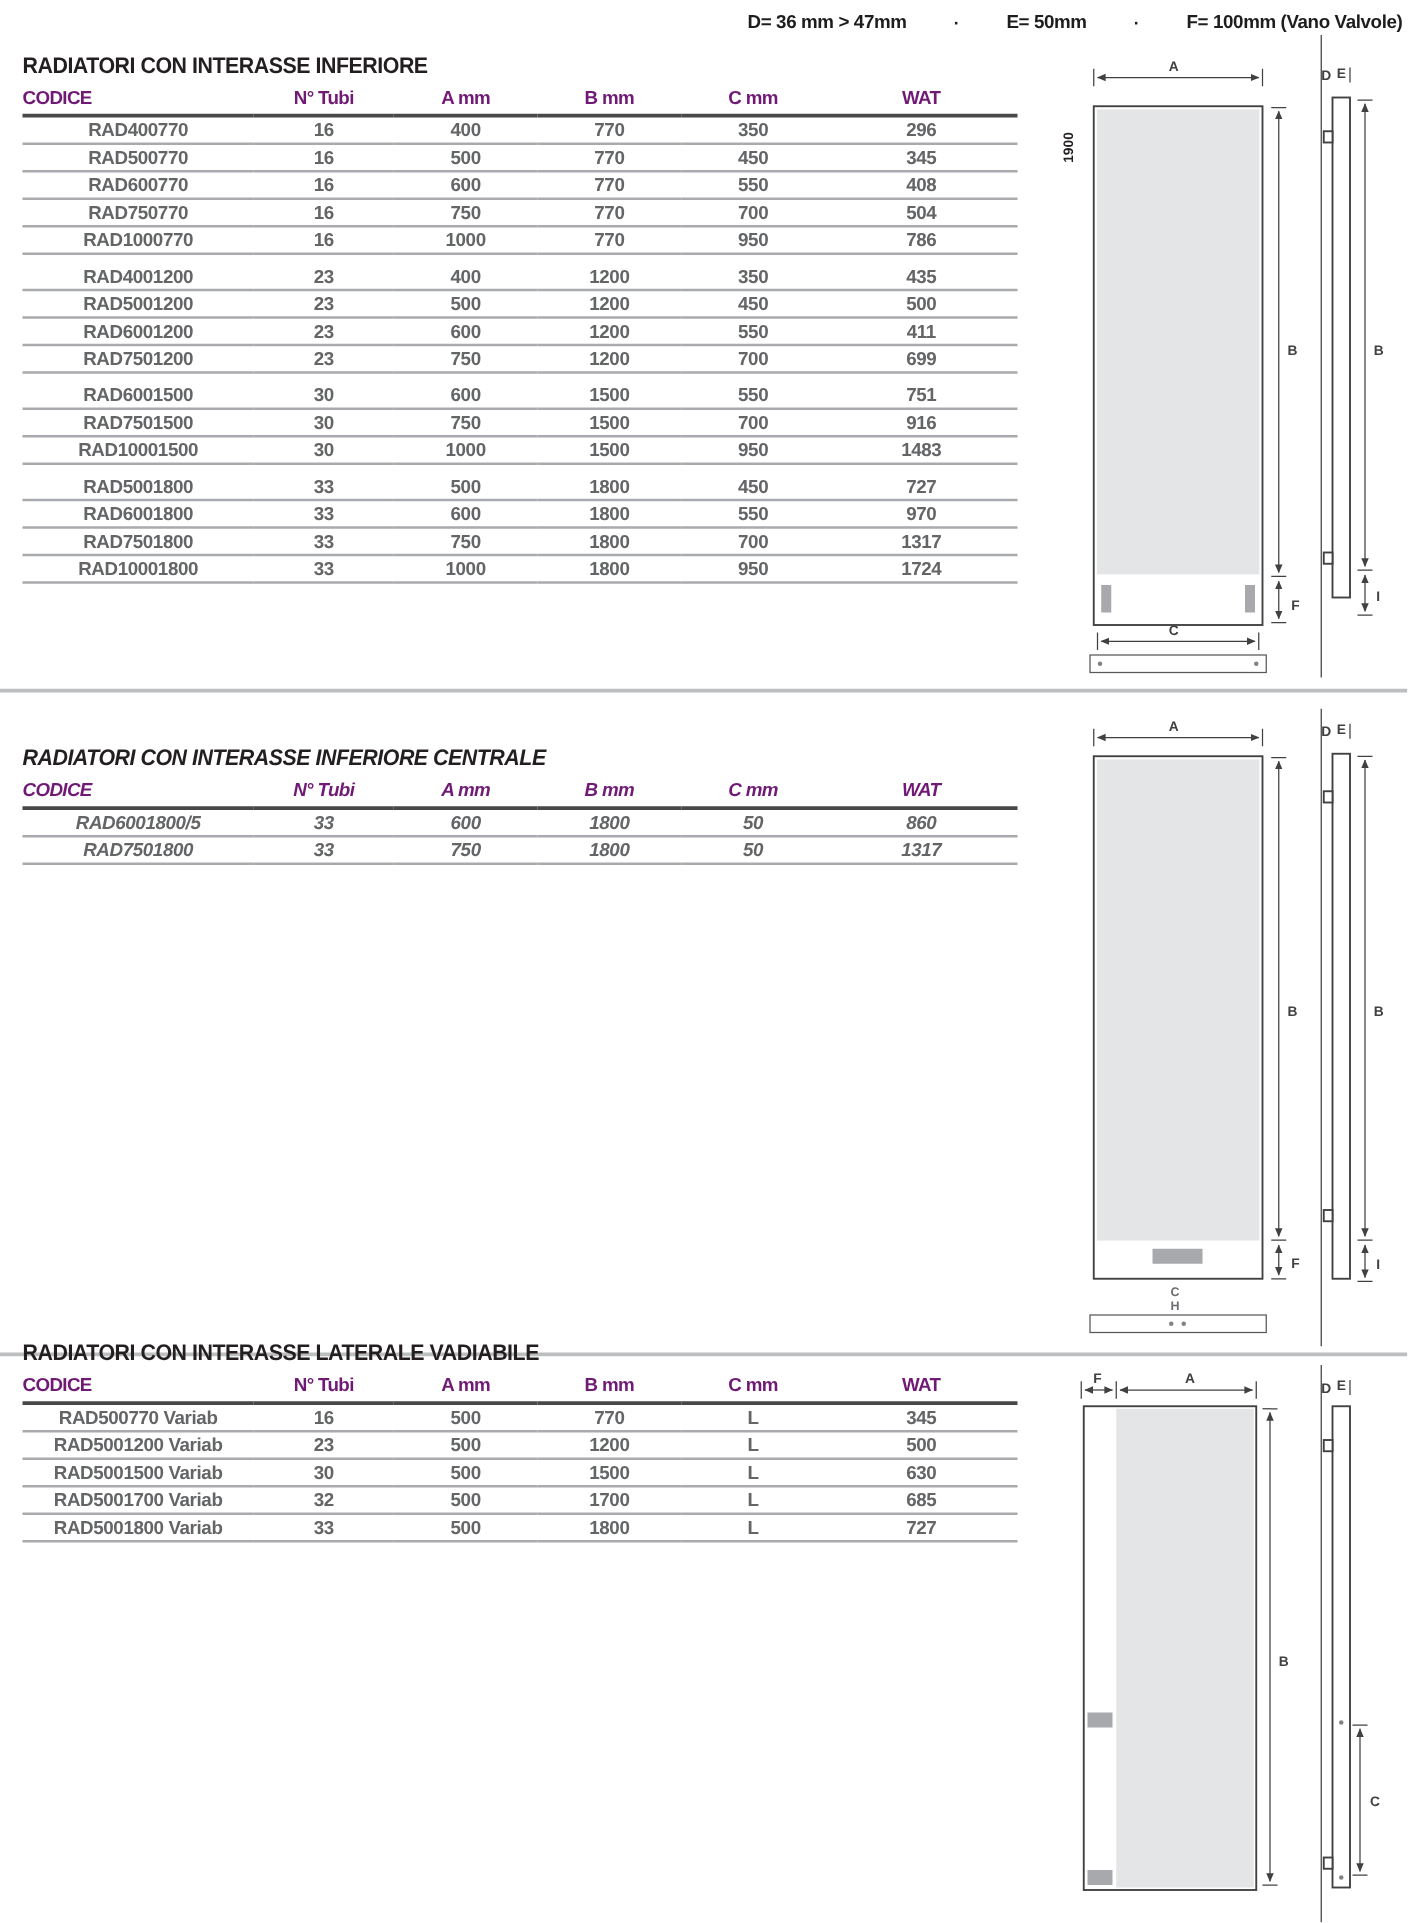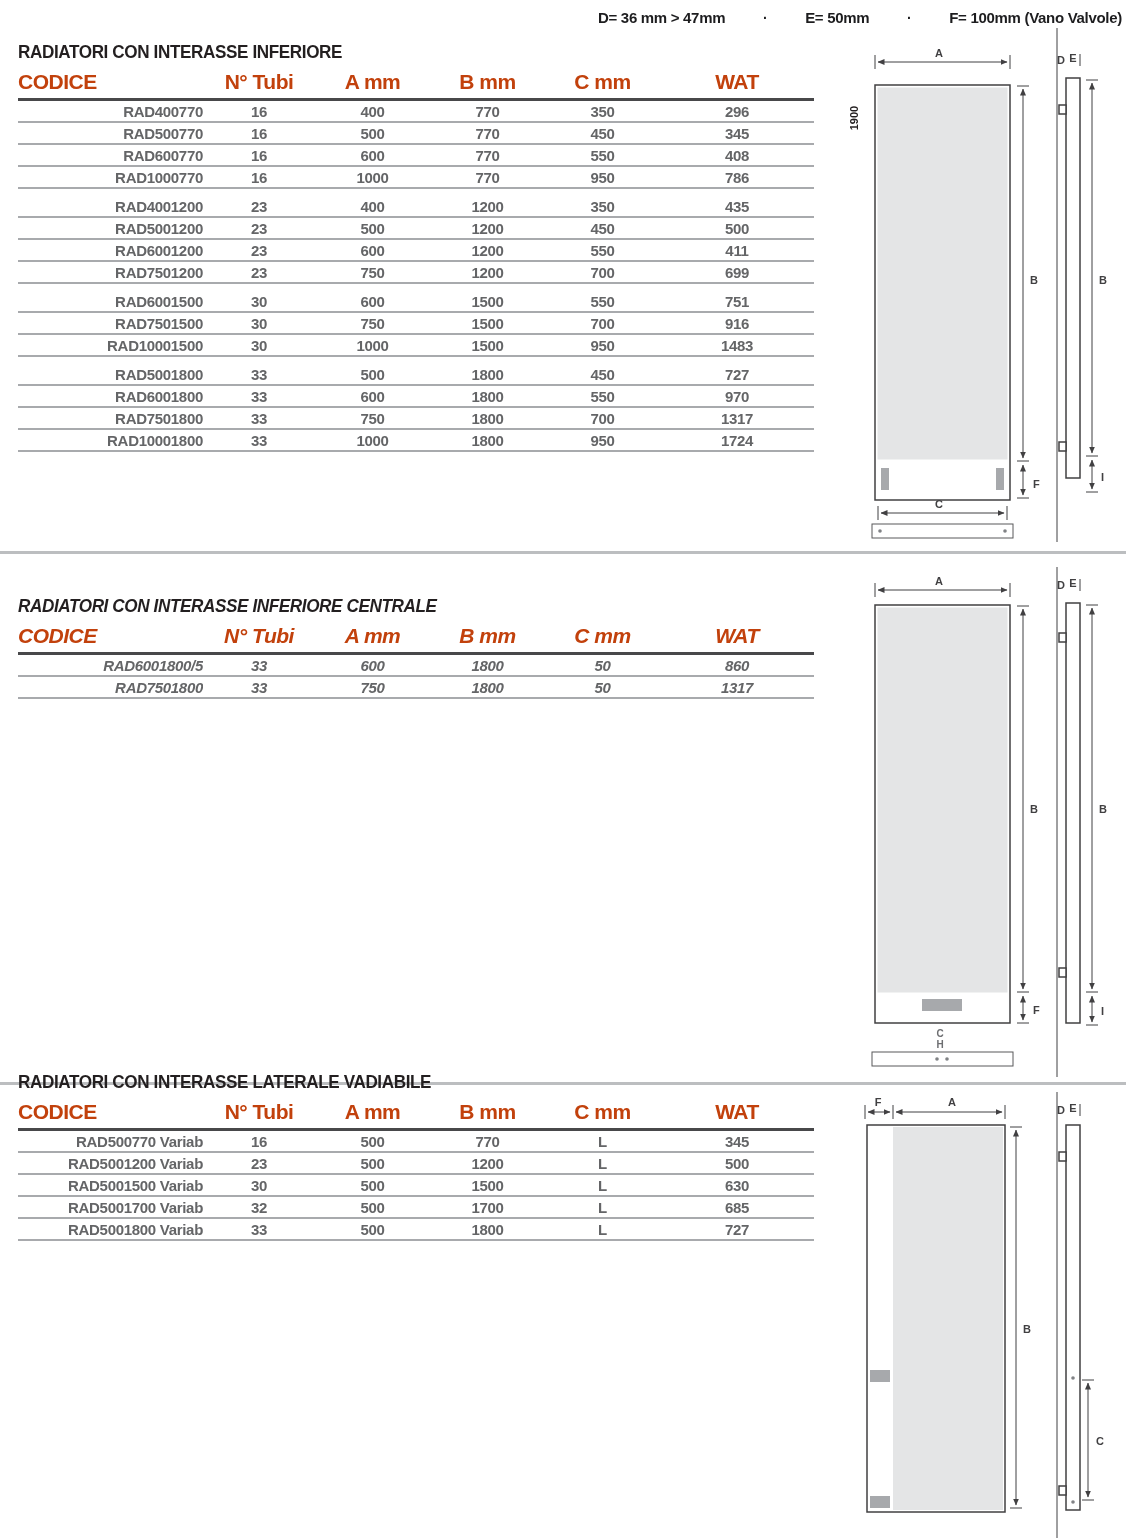--- a/index.html
+++ b/index.html
@@ -19,30 +19,30 @@
 
   
   .section { position:absolute; left:18px; width:796px; }
   .section h2 {
     margin:0 0 7px 0; font-size:18px; font-weight:bold; color:#231f20;
     letter-spacing:-0.4px; white-space:nowrap;
     transform:scaleX(0.95); transform-origin:left center;
   }
   table { width:796px; border-collapse:collapse; table-layout:fixed; }
   thead th {
-    font-size:21px; font-weight:bold; color:#c2410c; text-align:center;
+    font-size:15px; font-weight:bold; color:#701a75; text-align:center;
     padding:0 0 4px 0; border-bottom:3px solid #48484a; letter-spacing:-0.5px;margin-left:32px;
   }
   thead th:first-child { text-align:left; }
   tbody td {
     font-size:15px; font-weight:bold; color:#646567; text-align:center;
     height:20px; padding:0; border-bottom:2px solid #a8aaad; letter-spacing:-0.3px;
     white-space:nowrap; overflow:hidden;
   }
-  tbody td:first-child { text-align:right;margin-left:36px; }
+  tbody td:first-child { text-align:center;margin-left:36px; }
   tbody tr.spacer td { height:7px; border-bottom:none; }
 
   
   .hr { position:absolute; left:0; width:1126px; height:3px; background:#bcbec0; }
 
   
   svg.diagram { position:absolute; overflow:visible; }
   svg text {
     font-family:"Liberation Sans", sans-serif; font-size:11px;
     font-weight:bold; fill:#414042;
@@ -107,20 +107,28 @@
             <td>450</td>
             <td>345</td>
           </tr>
           <tr>
             <td>RAD600770</td>
             <td>16</td>
             <td>600</td>
             <td>770</td>
             <td>550</td>
             <td>408</td>
+          </tr>
+          <tr>
+            <td>RAD750770</td>
+            <td>16</td>
+            <td>750</td>
+            <td>770</td>
+            <td>700</td>
+            <td>504</td>
           </tr>
           <tr>
             <td>RAD1000770</td>
             <td>16</td>
             <td>1000</td>
             <td>770</td>
             <td>950</td>
             <td>786</td>
           </tr>
           <tr class="spacer">

